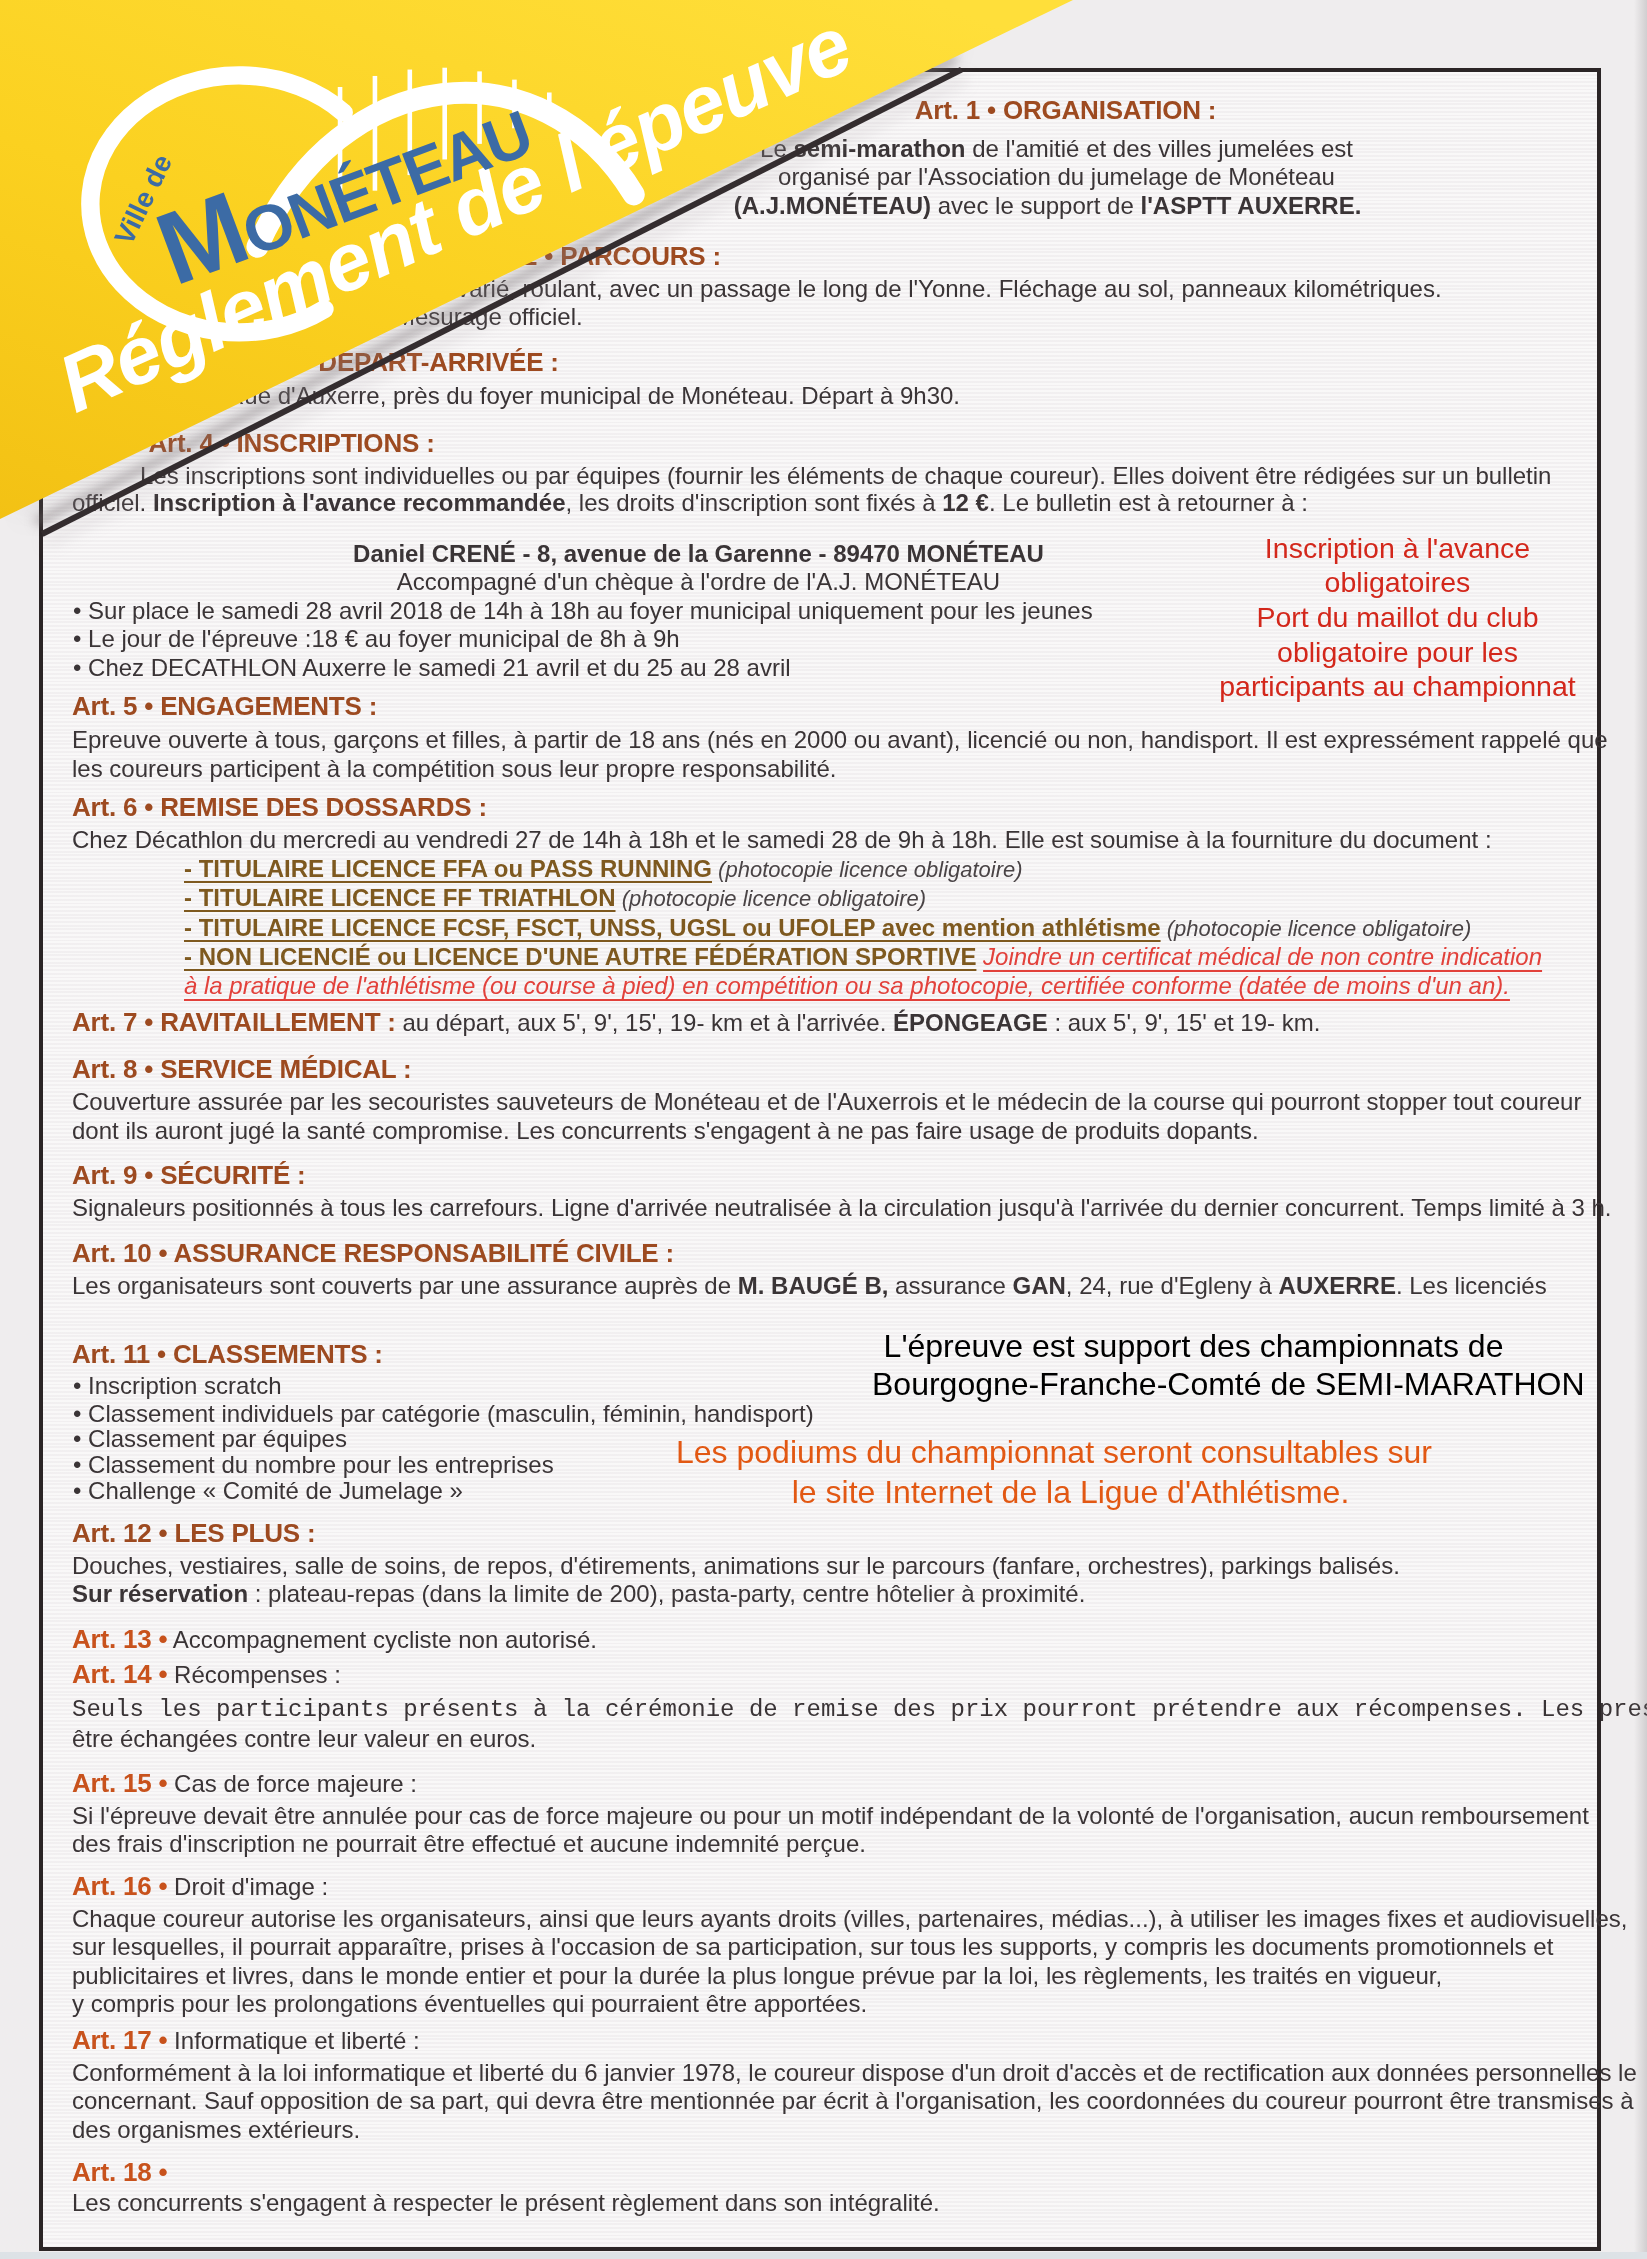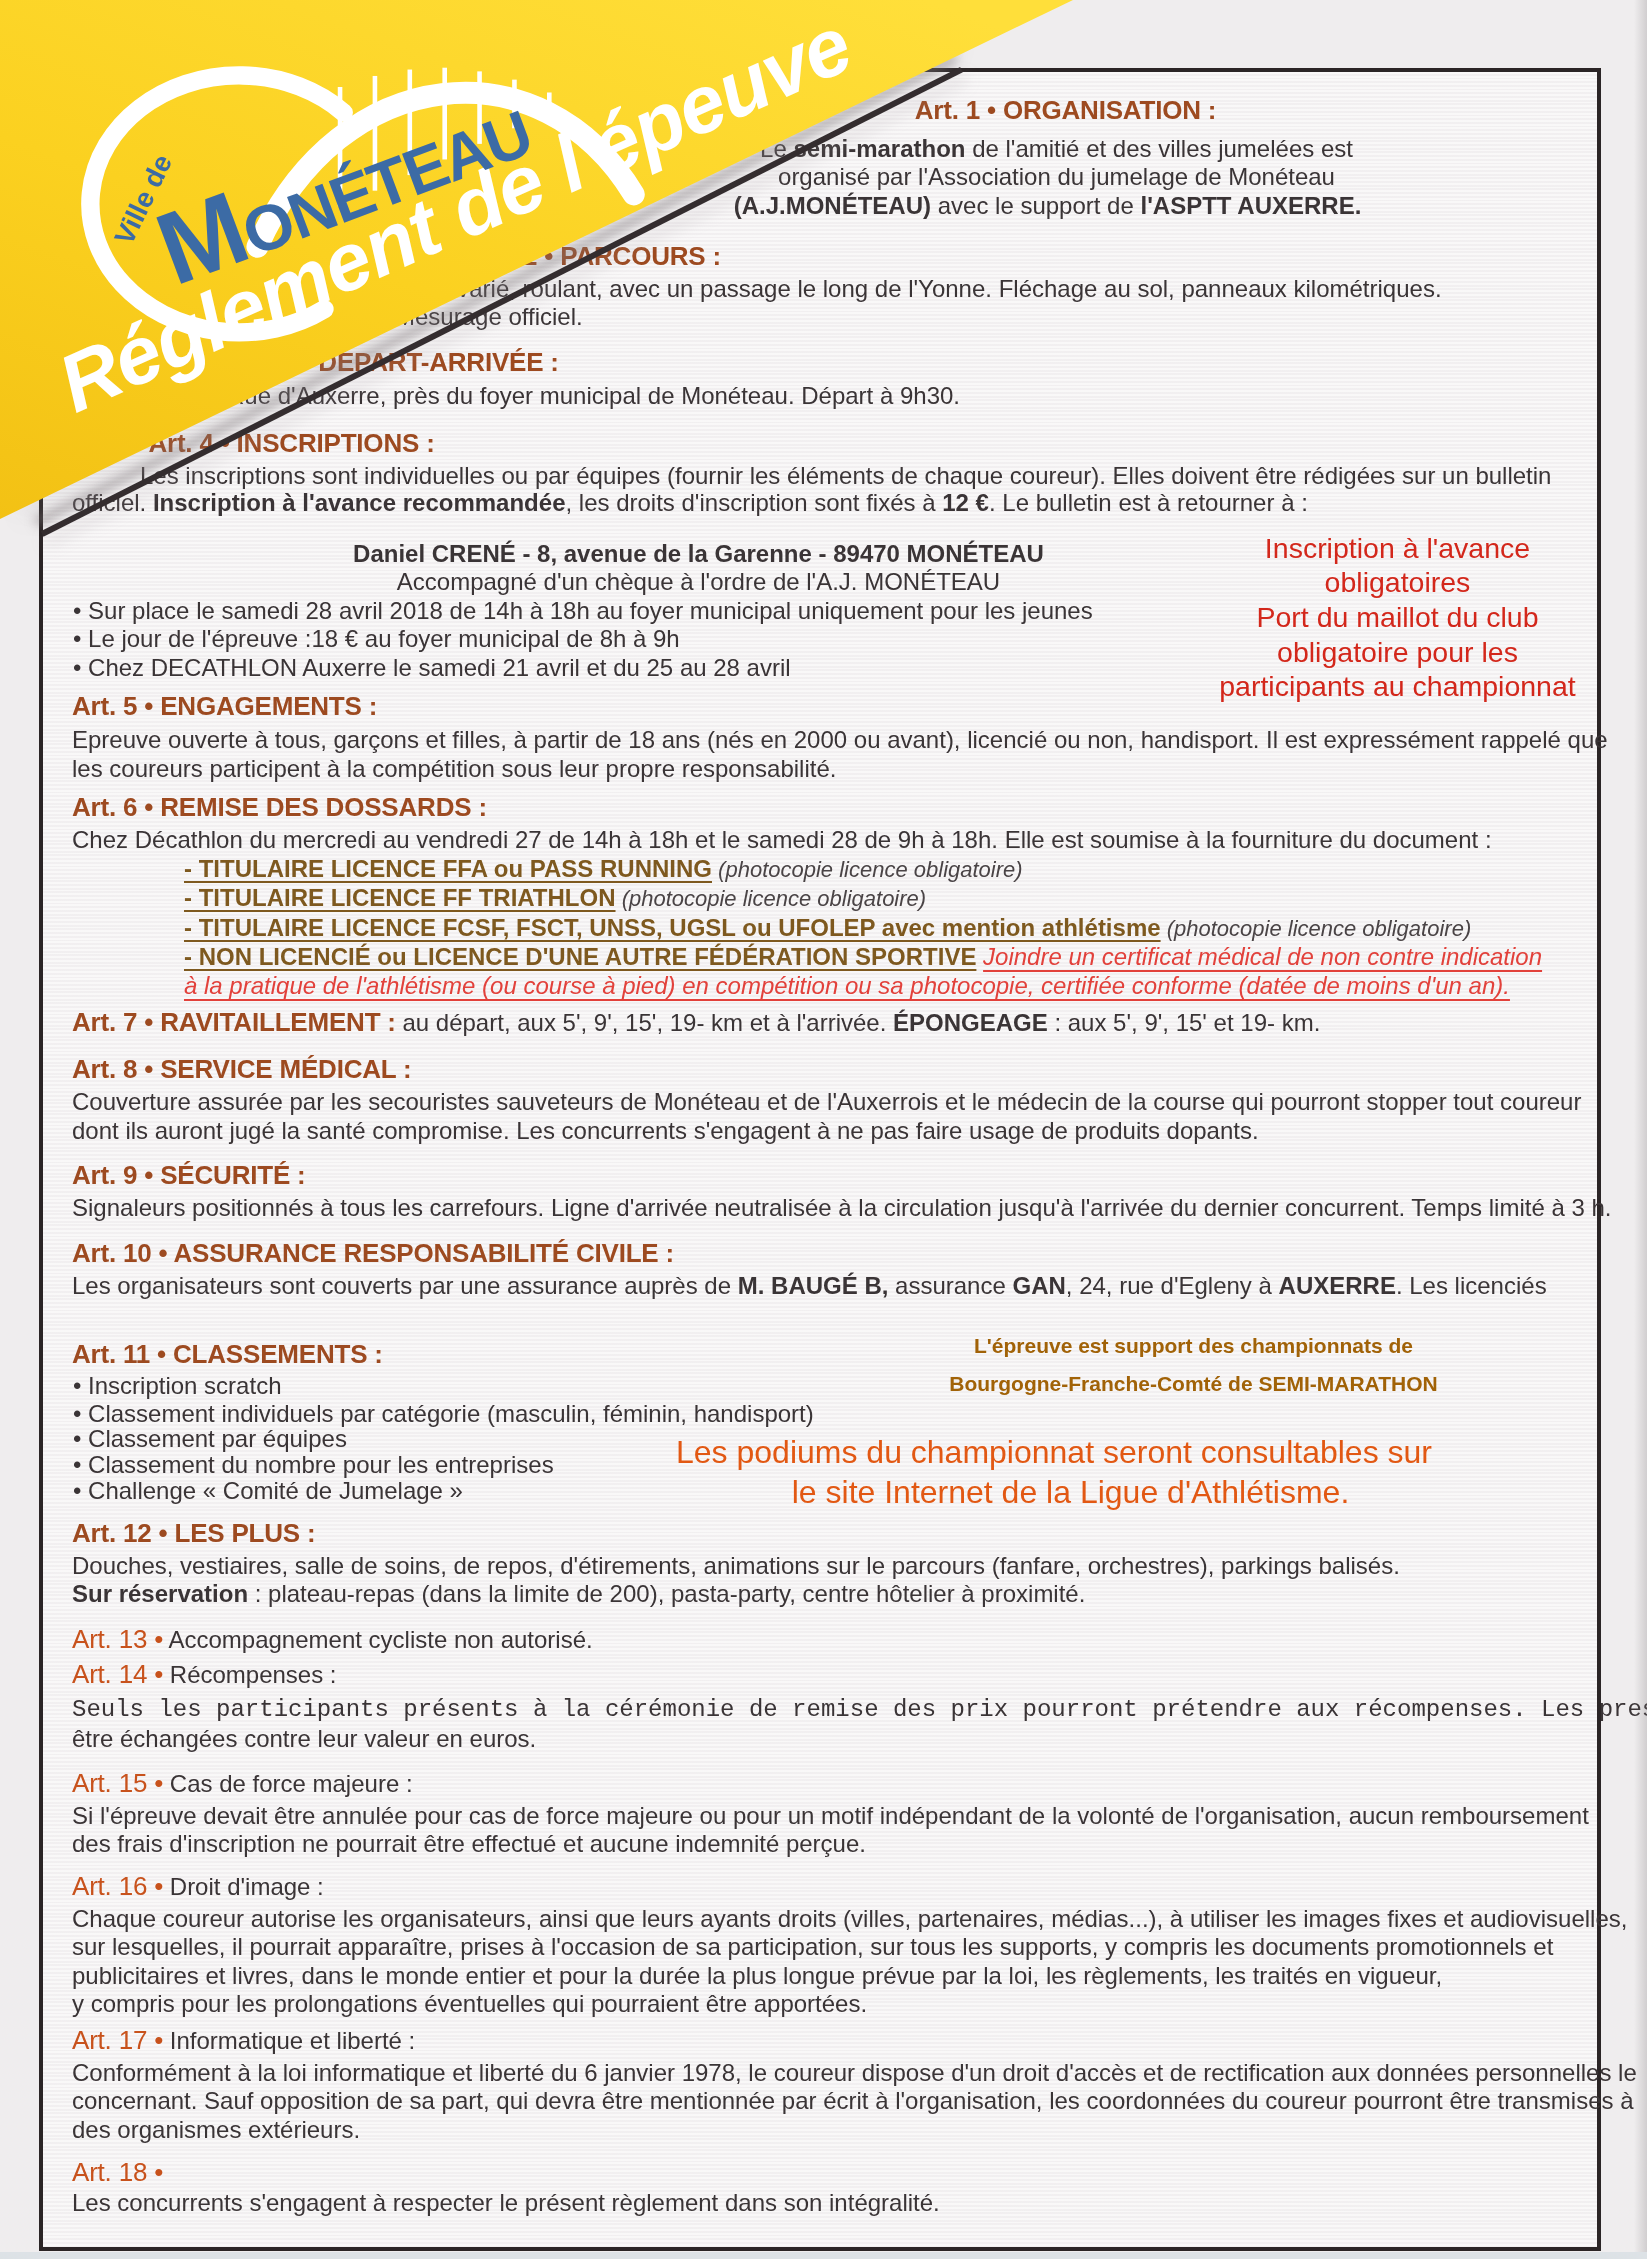--- a/index.html
+++ b/index.html
@@ -34,26 +34,26 @@
     letter-spacing:-0.9px;white-space:nowrap;
     transform:rotate(-24deg);transform-origin:left center;
   }
   .logo{position:absolute;left:27.5px;top:5.5px;z-index:4;}
   
   .t{position:absolute;white-space:nowrap;font-size:24px;line-height:28.5px;}
   .c{text-align:center;}
   .h{font-weight:700;color:#9d4a20;font-size:26px;letter-spacing:-0.2px;}
   .bold{font-weight:700;}
   .red{color:#d3271b;font-size:28.5px;}
-  .or1{color:#a16207;font-size:21px;font-weight:bold;}
+  .or1{color:#000000;font-size:32px;}
   .or2{color:#e25813;font-size:32px;}
   
   .sg-b{font-weight:700;}
   .sg-hb{font-weight:700;color:#9d4a20;font-size:26px;letter-spacing:-0.2px;}
-  .sg-ob{font-weight:400;color:#c8521c;font-size:26px;letter-spacing:-0.2px;}
+  .sg-ob{font-weight:700;color:#c8521c;font-size:26px;letter-spacing:-0.2px;}
   .sg-lic{font-weight:700;color:#7e591f;text-decoration:underline;text-decoration-thickness:1.8px;text-underline-offset:3.7px;}
   .sg-note{font-style:italic;color:#4a4446;font-size:22px;}
   .sg-redi{font-style:italic;color:#e2413b;text-decoration:underline;text-underline-offset:4.6px;}
 </style>
 </head>
 <body>
 
 <div class="page">
 
   <div class="frame"></div>

